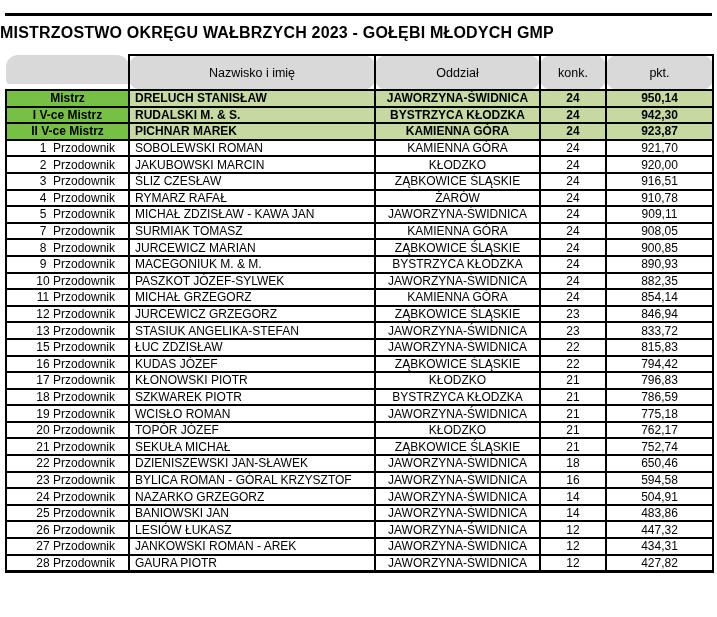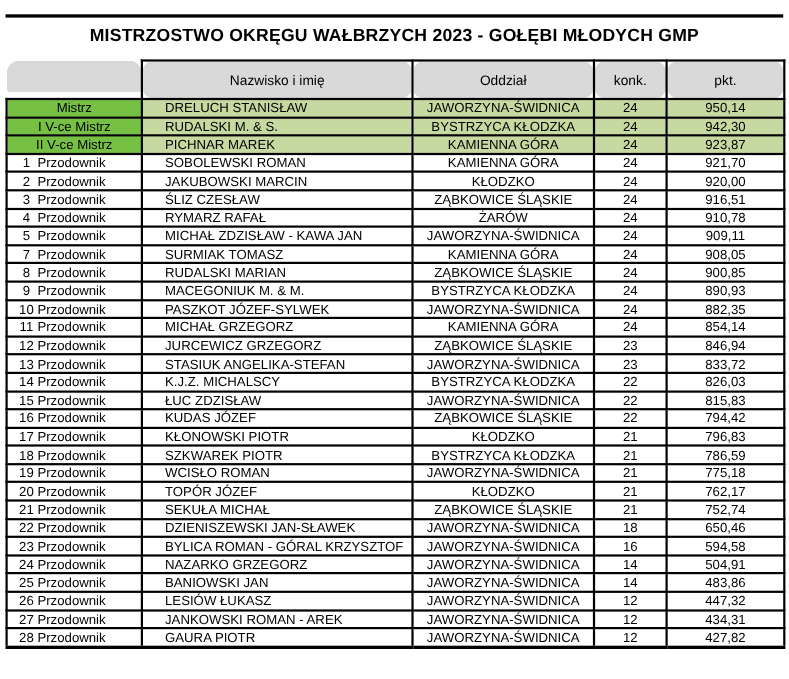--- a/index.html
+++ b/index.html
@@ -4,21 +4,21 @@
 <style>
   html,body{margin:0;padding:0;background:#fff;}
   body{
     width:717px;height:617px;overflow:hidden;
     font-family:"Liberation Sans","DejaVu Sans",sans-serif;
     color:#000;
   }
   .page{position:relative;width:717px;height:617px;background:#fff;}
   .top-rule{margin:13px 5px 0 5px;height:3px;background:#000;}
   .title{
-    margin:8px 0 0 0;text-align:center;
+    margin:8px 0 0 0;
     font-size:16px;font-weight:bold;letter-spacing:.2px;
   }
   table.results{
     border-collapse:collapse;table-layout:fixed;
     width:707px;margin:12px 0 0 5px;
     font-size:12px;
   }
   th,td{
     border:2px solid var(--border);
     padding:0;overflow:hidden;white-space:nowrap;
@@ -27,24 +27,24 @@
     height:33px;background:var(--header-bg);
     font-weight:normal;font-size:12.5px;text-align:center;vertical-align:middle;border-radius:12px;
   }
   thead th.blank{
     border:0;
     background:linear-gradient(var(--header-bg) 0 29px,#fff 29px);
   }
   tbody td{
     height:14.6px;line-height:14px;text-align:center;vertical-align:middle;
   }
-  td.name{text-align:left;padding-left:20px;margin-left:38px;}
-  tr.podium-row td{background:var(--podium-row-bg);font-weight:normal;}
+  td.name{text-align:left;padding-left:5px;margin-left:38px;}
+  tr.podium-row td{background:var(--podium-row-bg);font-weight:bold;}
   tr.podium-row td.rank{background:var(--podium-rank-bg);}
-  tr.data-row td.rank{text-align:left;padding-left:7px;}
+  tr.data-row td.rank{text-align:left;padding-left:26px;}
   tr.data-row .no{display:inline-block;width:20px;text-align:center;}
   tbody#data-body tr:last-child td{border-bottom-width:3px;}
 </style>
 </head>
 <body>
 
 <div class="page">
   <div class="top-rule"></div>
   <h1 class="title">MISTRZOSTWO OKRĘGU WAŁBRZYCH 2023 - GOŁĘBI MŁODYCH GMP</h1>
 
@@ -126,21 +126,21 @@
         </tr>
         <tr class="data-row">
           <td class="rank"><span class="no">7</span><span class="rank-title">Przodownik</span></td>
           <td class="name">SURMIAK TOMASZ</td>
           <td class="branch">KAMIENNA GÓRA</td>
           <td class="konk">24</td>
           <td class="pkt">908,05</td>
         </tr>
         <tr class="data-row">
           <td class="rank"><span class="no">8</span><span class="rank-title">Przodownik</span></td>
-          <td class="name">RUDALSKI MARIAN</td>
+          <td class="name">JURCEWICZ MARIAN</td>
           <td class="branch">ZĄBKOWICE ŚLĄSKIE</td>
           <td class="konk">24</td>
           <td class="pkt">900,85</td>
         </tr>
         <tr class="data-row">
           <td class="rank"><span class="no">9</span><span class="rank-title">Przodownik</span></td>
           <td class="name">MACEGONIUK M. &amp; M.</td>
           <td class="branch">BYSTRZYCA KŁODZKA</td>
           <td class="konk">24</td>
           <td class="pkt">890,93</td>
@@ -165,27 +165,20 @@
           <td class="branch">ZĄBKOWICE ŚLĄSKIE</td>
           <td class="konk">23</td>
           <td class="pkt">846,94</td>
         </tr>
         <tr class="data-row">
           <td class="rank"><span class="no">13</span><span class="rank-title">Przodownik</span></td>
           <td class="name">STASIUK ANGELIKA-STEFAN</td>
           <td class="branch">JAWORZYNA-ŚWIDNICA</td>
           <td class="konk">23</td>
           <td class="pkt">833,72</td>
-        </tr>
-        <tr class="data-row">
-          <td class="rank"><span class="no">14</span><span class="rank-title">Przodownik</span></td>
-          <td class="name">K.J.Z. MICHALSCY</td>
-          <td class="branch">BYSTRZYCA KŁODZKA</td>
-          <td class="konk">22</td>
-          <td class="pkt">826,03</td>
         </tr>
         <tr class="data-row">
           <td class="rank"><span class="no">15</span><span class="rank-title">Przodownik</span></td>
           <td class="name">ŁUC ZDZISŁAW</td>
           <td class="branch">JAWORZYNA-ŚWIDNICA</td>
           <td class="konk">22</td>
           <td class="pkt">815,83</td>
         </tr>
         <tr class="data-row">
           <td class="rank"><span class="no">16</span><span class="rank-title">Przodownik</span></td>

